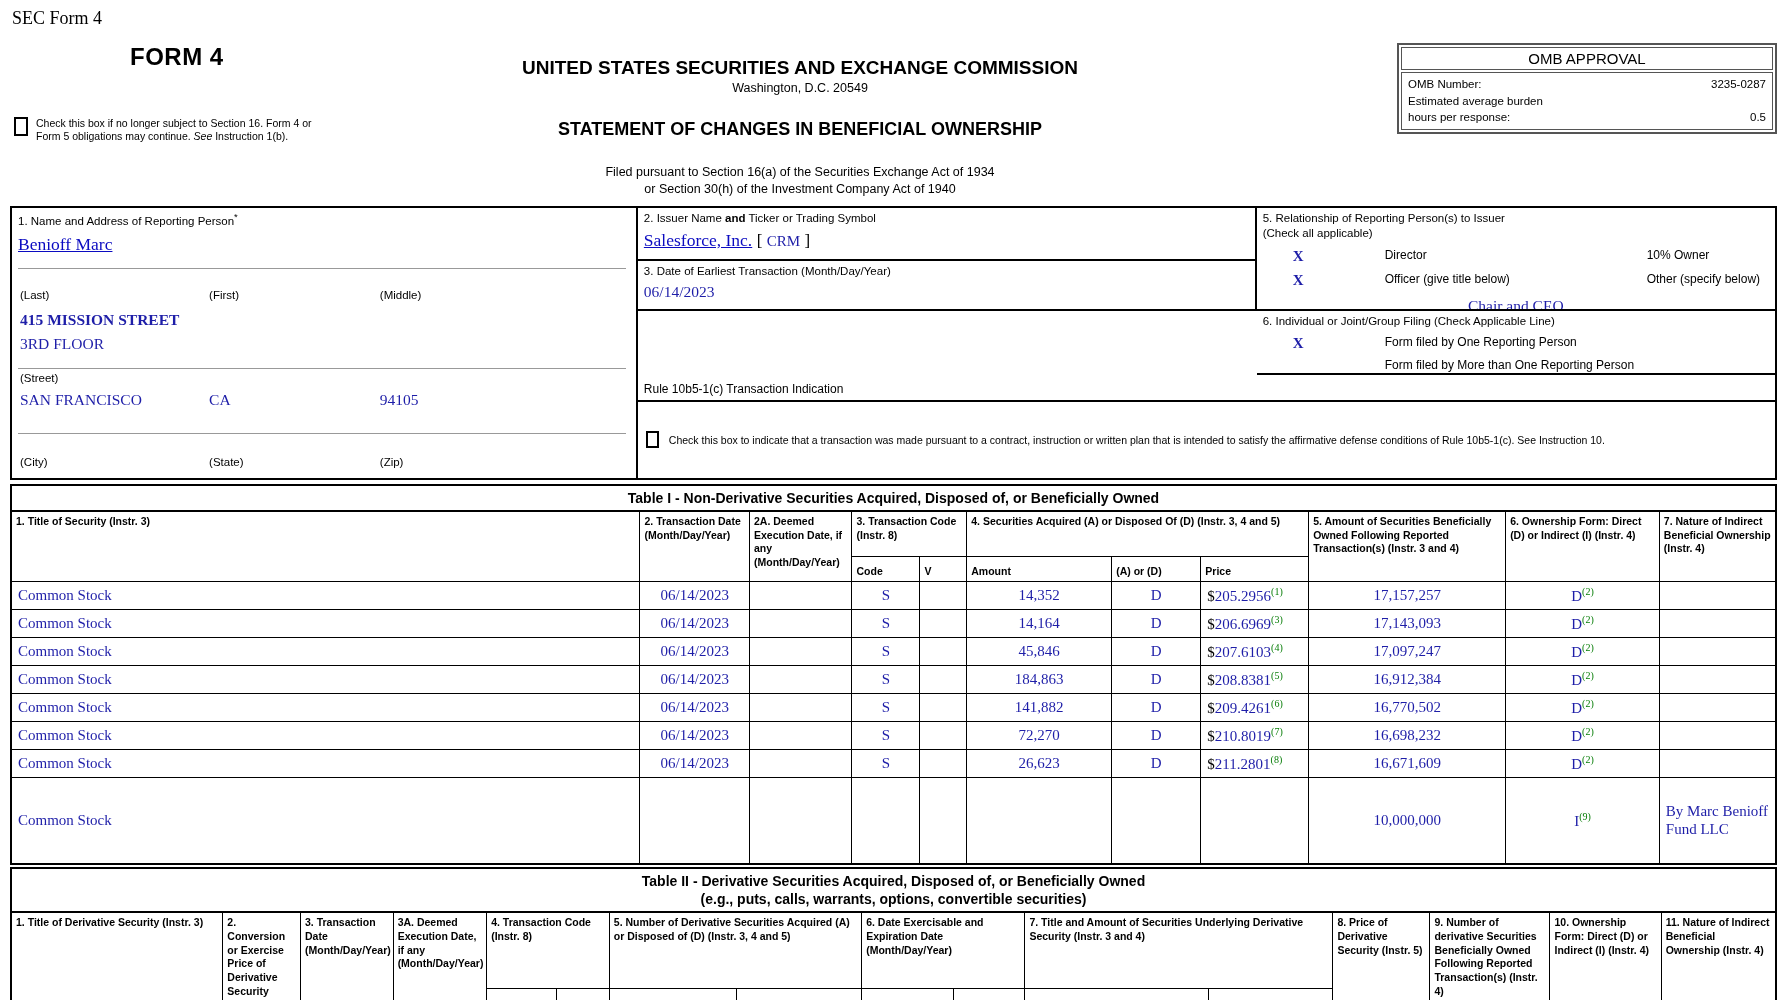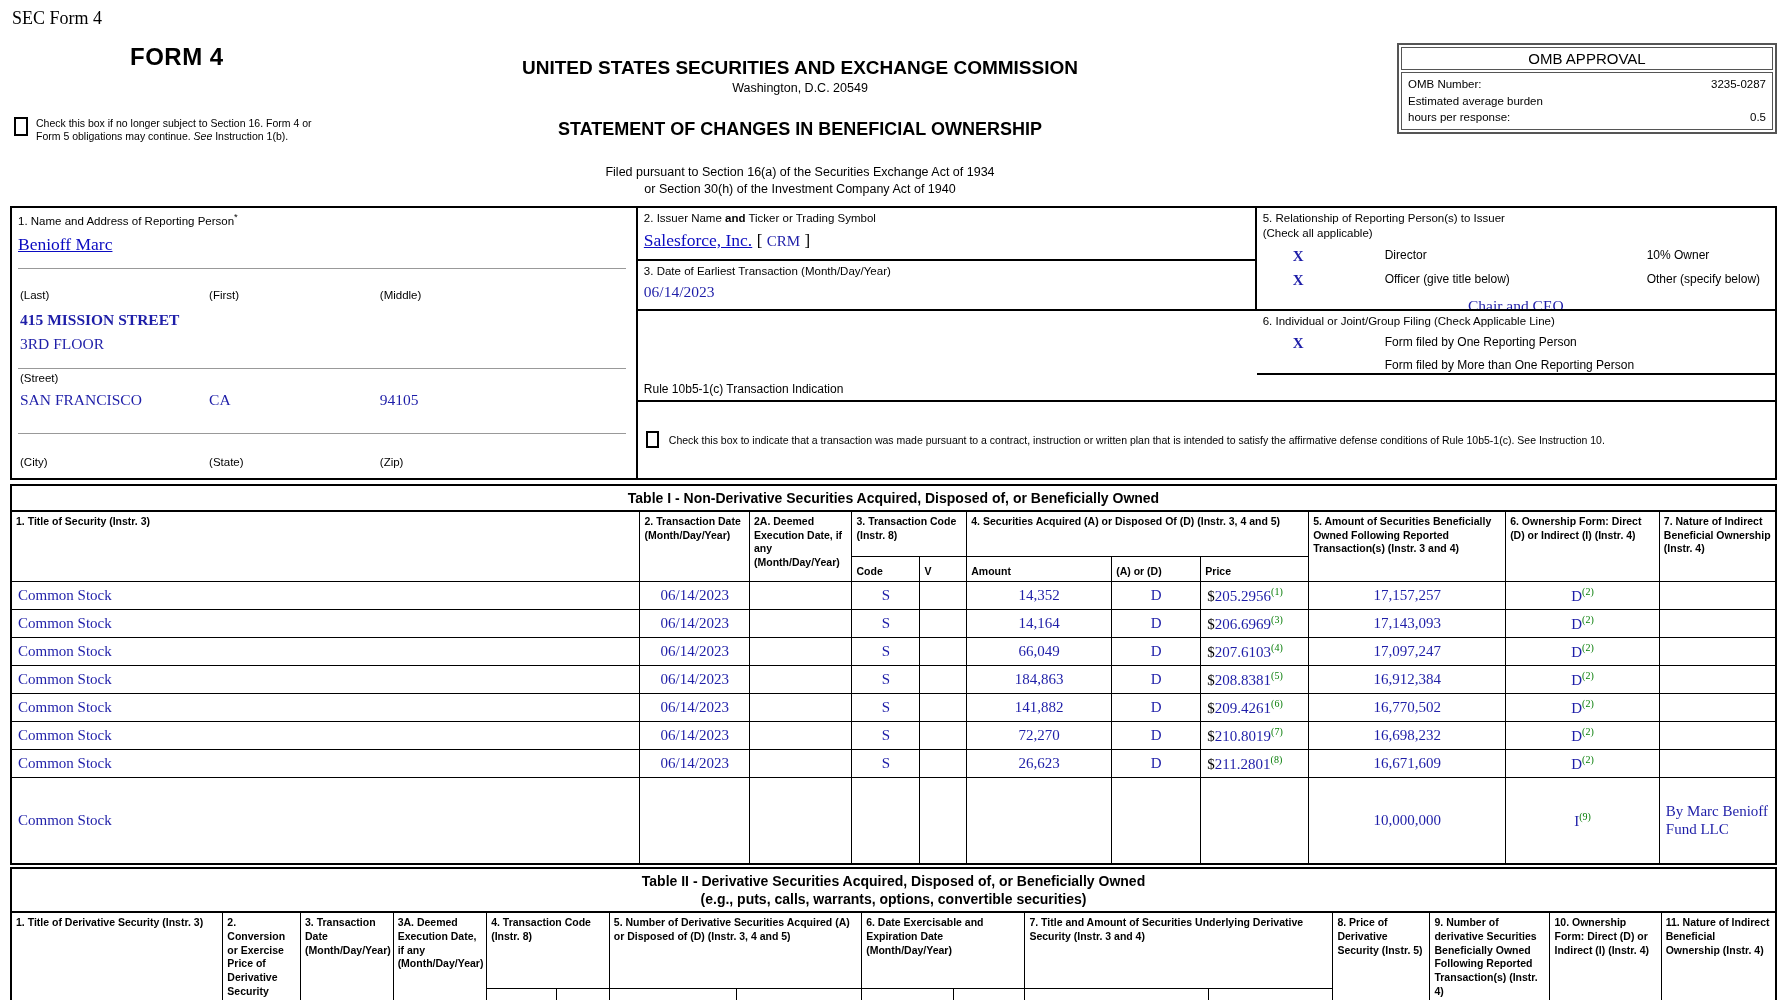--- a/index.html
+++ b/index.html
@@ -285,21 +285,21 @@
           <td>17,143,093</td>
           <td>D<sup>(2)</sup></td>
           <td class="c-nature"></td>
         </tr>
         <tr>
           <td class="c-sec">Common Stock</td>
           <td>06/14/2023</td>
           <td></td>
           <td>S</td>
           <td></td>
-          <td>66,049</td>
+          <td>45,846</td>
           <td>D</td>
           <td class="c-price"><span class="dollar">$</span><span>207.6103</span><sup>(4)</sup></td>
           <td>17,097,247</td>
           <td>D<sup>(2)</sup></td>
           <td class="c-nature"></td>
         </tr>
         <tr>
           <td class="c-sec">Common Stock</td>
           <td>06/14/2023</td>
           <td></td>

